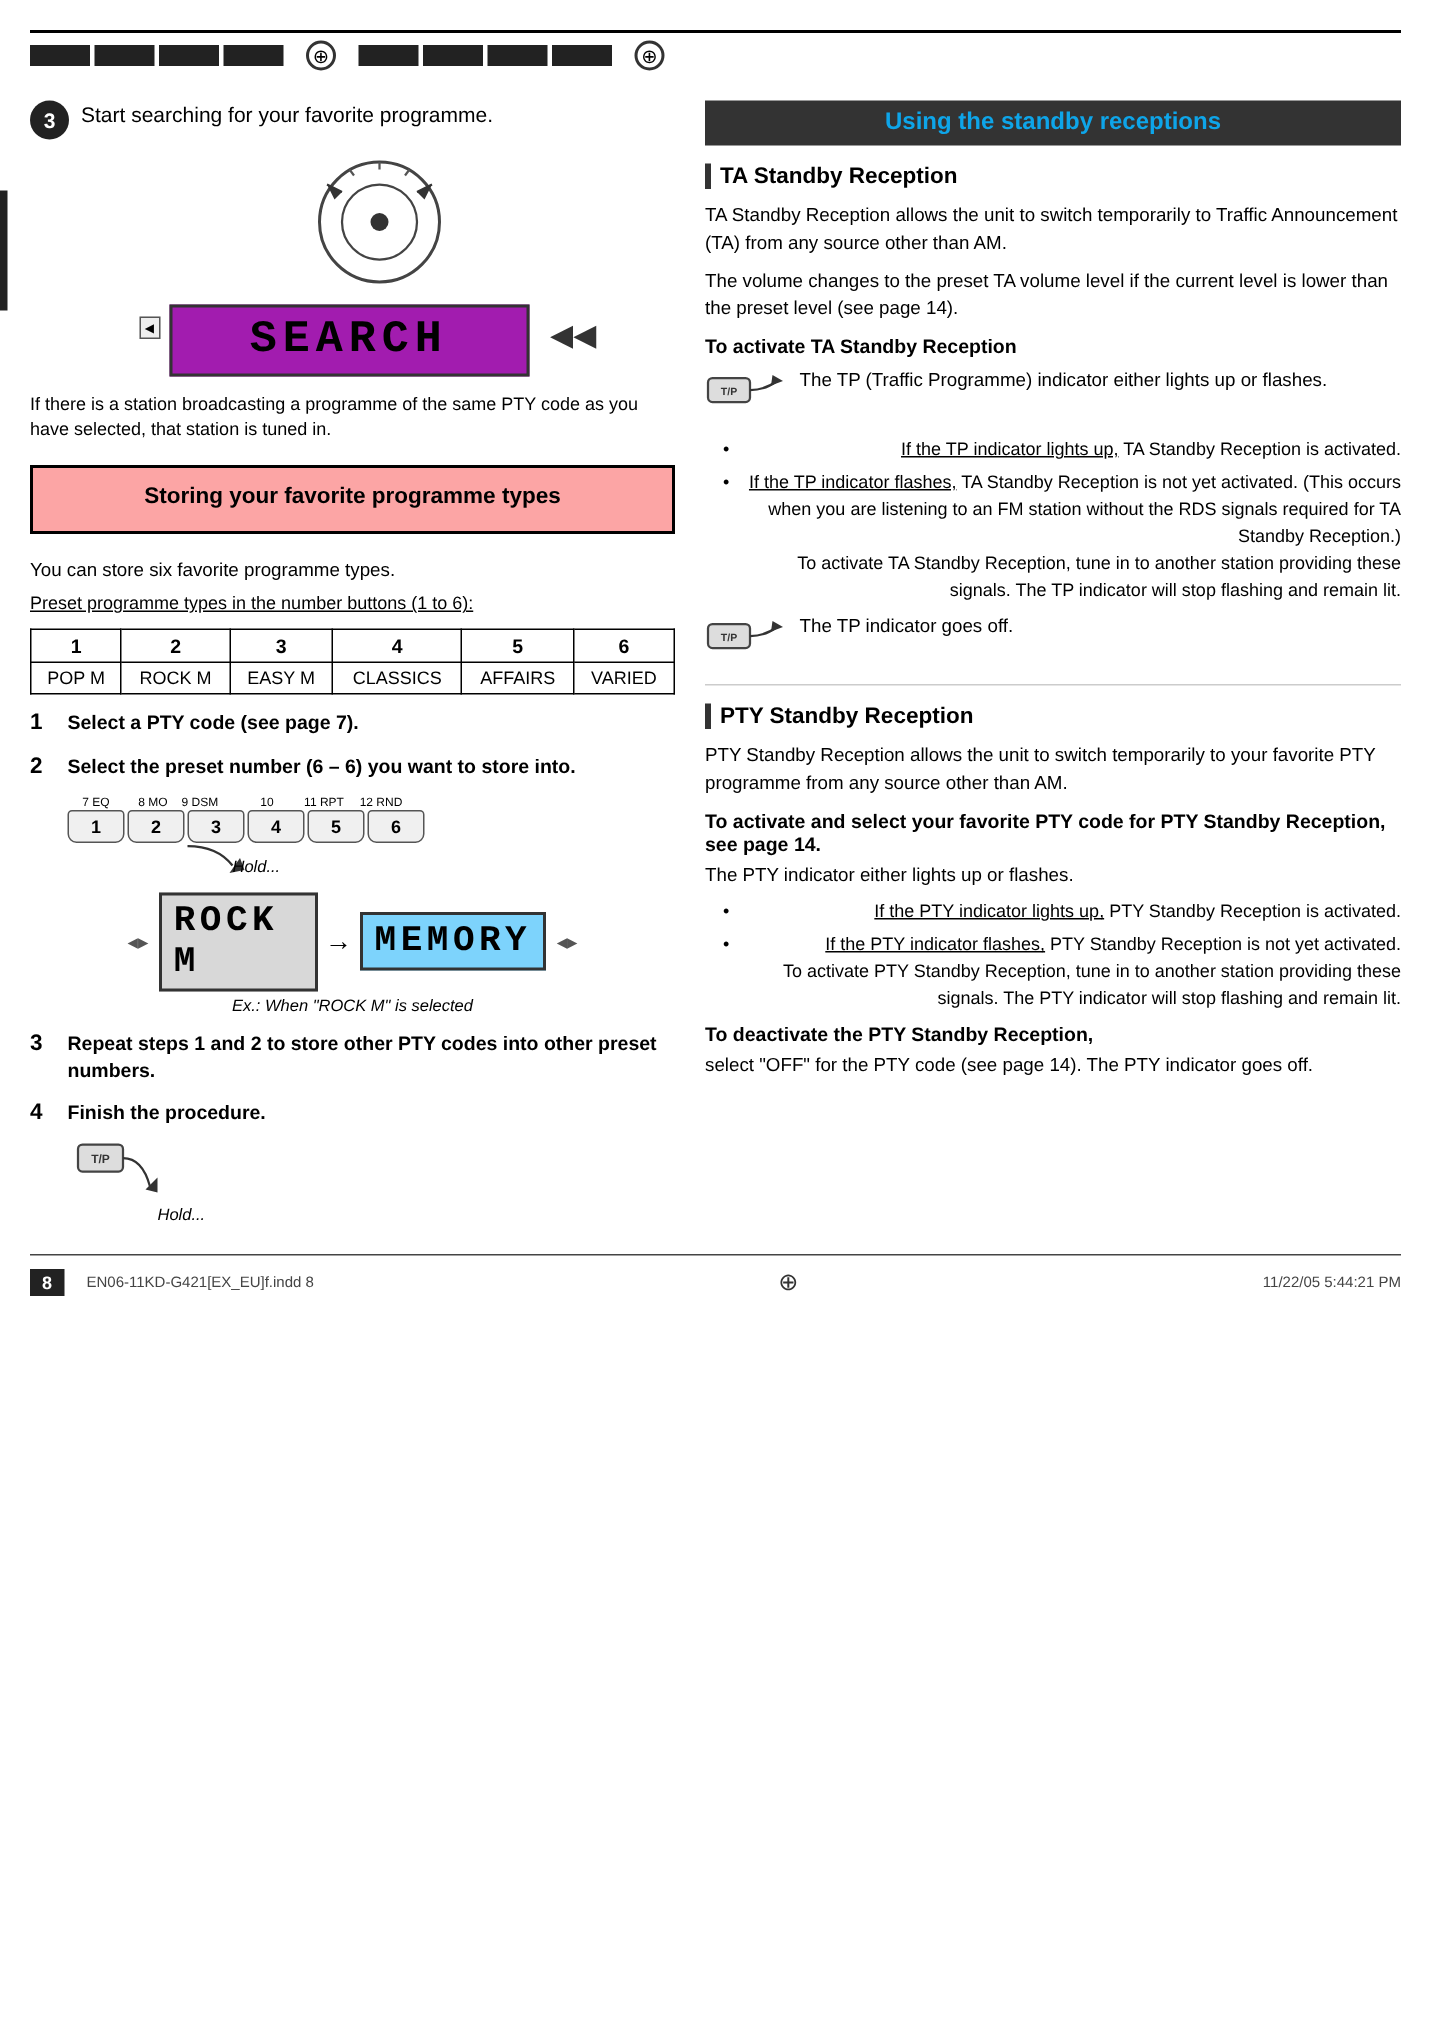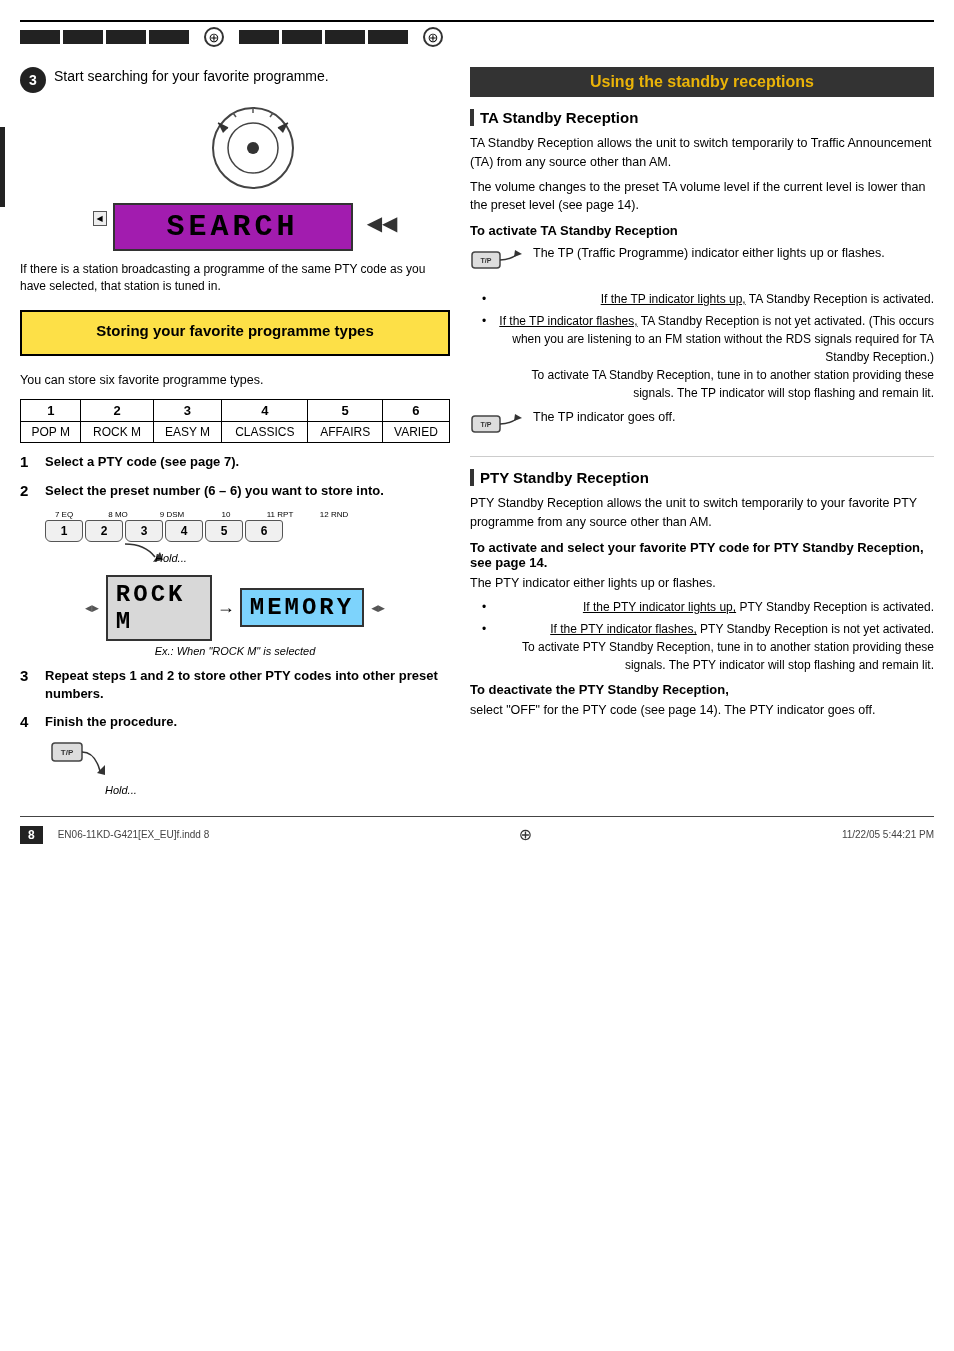--- a/index.html
+++ b/index.html
@@ -119,21 +119,21 @@
       font-size: 12px;
       line-height: 1.4;
       margin: 8px 0;
     }
 
     
     .storing-box {
       border: 2px solid #000;
       padding: 10px 15px;
       margin: 15px 0;
-      background: #fde047;
+      background: #fca5a5;
     }
 
     .storing-box-title {
       font-weight: bold;
       font-size: 15px;
       text-align: center;
       margin-bottom: 5px;
     }
 
     
@@ -182,21 +182,21 @@
     .ex-label {
       font-size: 11px;
       text-align: center;
       margin: 4px 0;
       font-style: italic;
     }
 
     
     .section-title-box {
       background: #333;
-      color: #eab308;
+      color: #0ea5e9;
       font-size: 16px;
       font-weight: bold;
       padding: 6px 12px;
       margin-bottom: 12px;
       text-align: center;
     }
 
     .subsection-title {
       font-size: 15px;
       font-weight: bold;
@@ -345,20 +345,21 @@
       </div>
 
       <div class="search-note">If there is a station broadcasting a programme of the same PTY code as you have selected, that station is tuned in.</div>
 
       <div class="storing-box">
         <div class="storing-box-title">Storing your favorite programme types</div>
       </div>
 
       <div class="body-text">You can store six favorite programme types.</div>
 
+      <div style="text-decoration:underline; font-size:12px; margin-bottom:5px;">Preset programme types in the number buttons (1 to 6):</div>
 
       <table class="preset-table">
         <tbody>
             <tr class="num-row">
           <td><span>1</span></td>
           <td><span>2</span></td>
           <td><span>3</span></td>
           <td><span>4</span></td>
           <td><span>5</span></td>
           <td><span>6</span></td>
@@ -382,24 +383,24 @@
       </div>
 
       <div class="numbered-step">
         <div class="step-num">2</div>
         <div class="step-text">
           <strong>Select the preset number (6 – 6) you want to store into.</strong>
         </div>
       </div>
 
       <div style="margin-left:25px; margin-top:5px;">
-        <div style="display:flex; gap:16px; font-size:8px; margin-bottom:1px;">
+        <div style="display:flex; gap:0; font-size:8px; margin-bottom:1px;">
           <span style="width:38px;text-align:center;">7 EQ</span>
           <span style="width:38px;text-align:center;">8 MO</span>
-          <span style="width:38px;text-align:center;">9 DSM</span>
+          <span style="width:38px;text-align:left;">9 DSM</span>
           <span style="width:38px;text-align:center;">10</span>
           <span style="width:38px;text-align:center;">11 RPT</span>
           <span style="width:38px;text-align:center;">12 RND</span>
         </div>
         <div style="display:flex; gap:2px;">
           <div style="width:38px;height:22px;border:1px solid #555;border-radius:3px 3px 6px 6px;background:#f0f0f0;display:flex;align-items:center;justify-content:center;font-size:12px;font-weight:bold;">
               <span>1</span>
             </div>
           <div style="width:38px;height:22px;border:1px solid #555;border-radius:3px 3px 6px 6px;background:#f0f0f0;display:flex;align-items:center;justify-content:center;font-size:12px;font-weight:bold;">
               <span>2</span>

